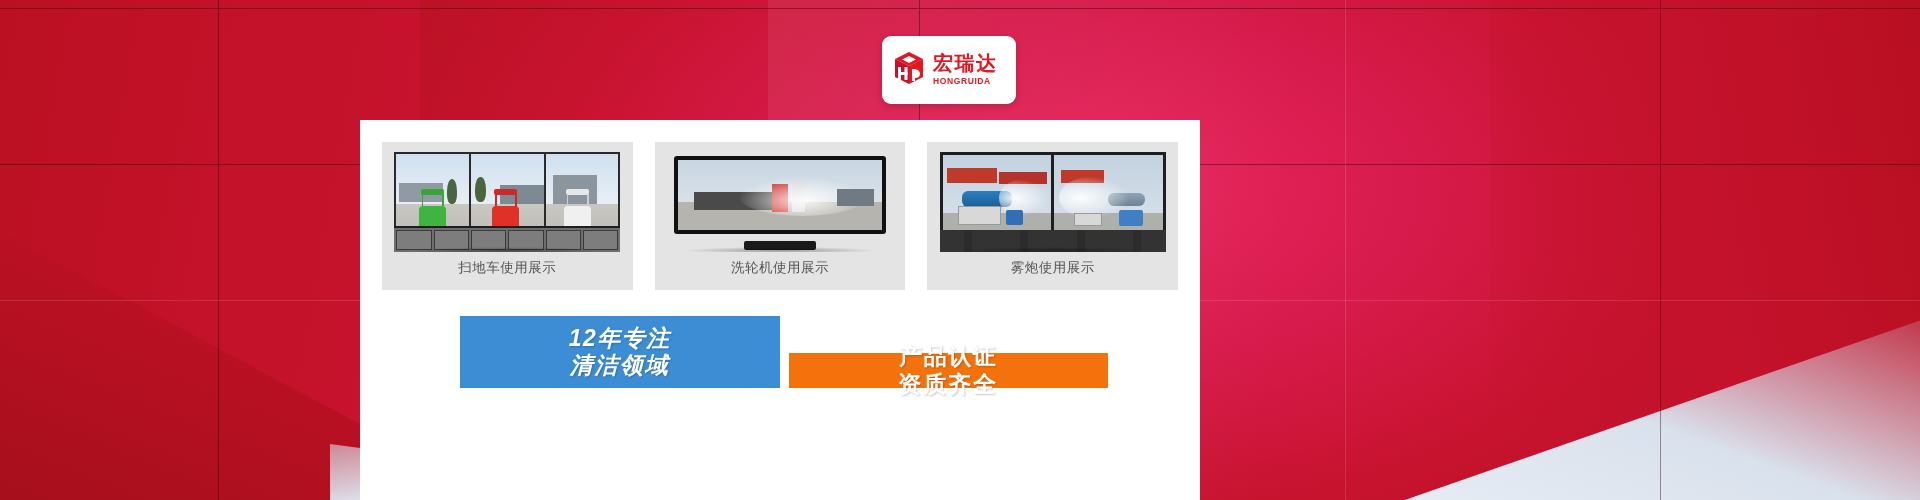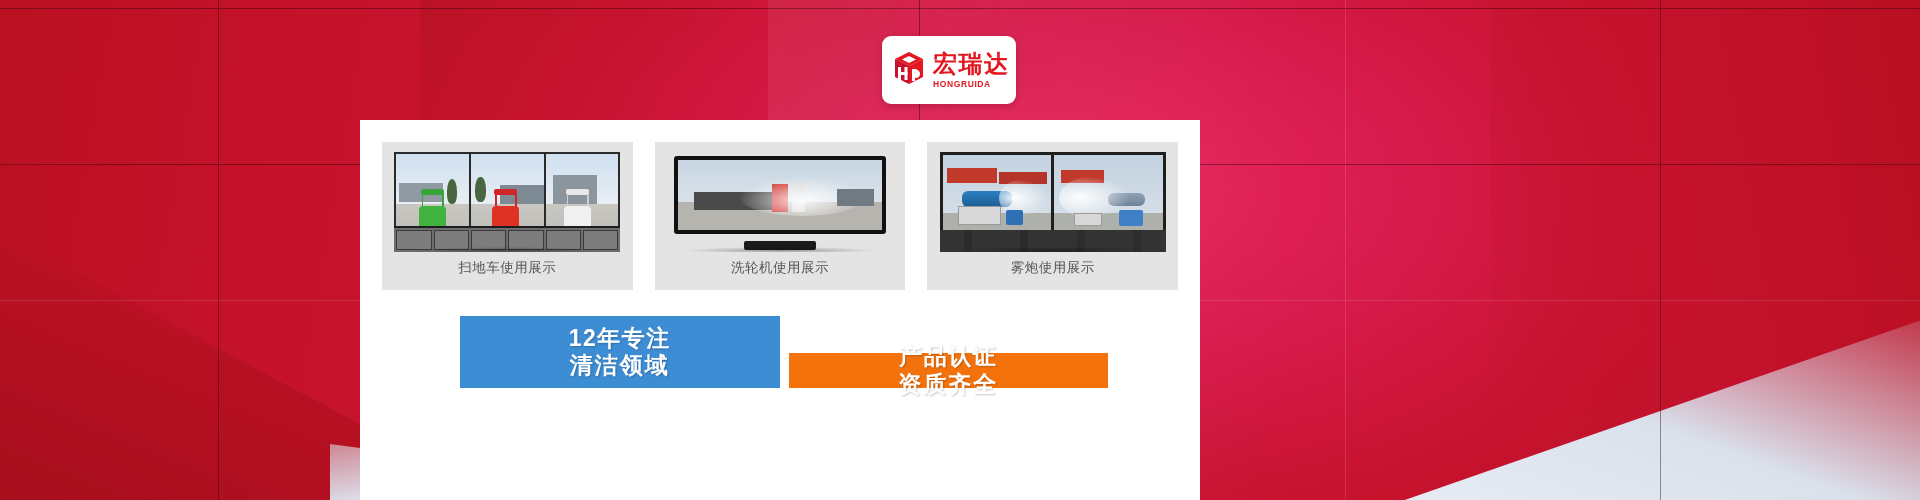--- a/index.html
+++ b/index.html
@@ -62,21 +62,21 @@
   .logo-card {
     width:134px; height:68px; background:#fff; border-radius:9px;
     display:flex; align-items:center; gap:6px;
     padding:0 9px;
     box-shadow:0 2px 7px rgba(80,0,10,0.25);
     flex:none;
   }
   .logo-mark { width:36px; height:40px; flex:none; }
   .logo-words { display:flex; flex-direction:column; justify-content:center; }
   .logo-cn {
-    font-size:24px; font-weight:700; color:#e2171f; letter-spacing:1.5px;
+    font-size:20px; font-weight:700; color:#e2171f; letter-spacing:1.5px;
     line-height:1.05; white-space:nowrap;
   }
   .logo-en {
     font-size:8.5px; font-weight:700; color:#e2171f; letter-spacing:0.6px;
     line-height:1.2; white-space:nowrap; margin-top:2px;
   }
 
   .titles { display:flex; flex-direction:column; }
   .title-cn {
     font-size:47px; font-weight:700; color:#fff; line-height:1.04;
@@ -330,21 +330,21 @@
         </div>
         <div class="shadow-strip"></div>
       </div>
       <div class="card-cap">雾炮使用展示</div>
     </div>
 
   </div>
 
   <div class="badges">
 
-    <div class="badge" style="background:#3d8dd5;">
+    <div class="badge" style="background:#3d8dd5;font-style:italic;">
       <div class="l1">12年专注</div>
       <div class="l2">清洁领域</div>
     </div>
 
     <div class="badge" style="background:#f4720b;margin-top:37px;">
       <div class="l1">产品认证</div>
       <div class="l2">资质齐全</div>
     </div>
 
 

